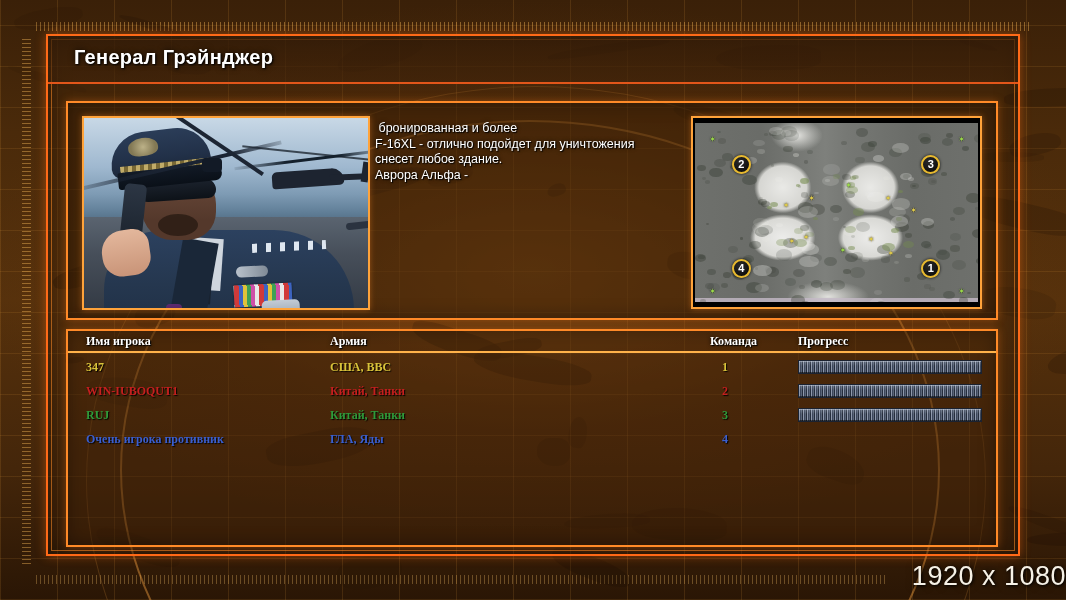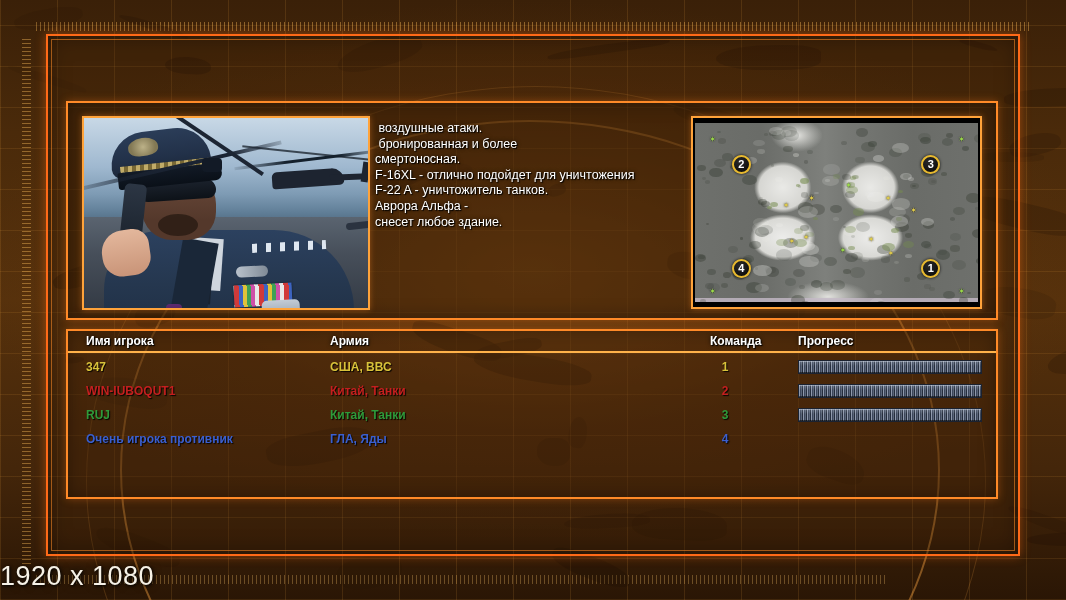--- a/index.html
+++ b/index.html
@@ -345,25 +345,26 @@
   .res-star {
     position: absolute; width: 7px; height: 7px;
     color: #e8d24a; font-size: 8px; line-height: 7px; text-align: center;
     text-shadow: 0 0 2px #000;
   }
   .res-star.g { color: #9fe04a; }
 
   
   #players-panel {
     position: absolute; left: 18px; top: 293px;
-    width: 932px; height: 170px;
+    width: 932px; height: 218px;
     border: 2px solid #ff8a28;
     background: rgba(62,34,9,.30);
     box-shadow: 0 0 8px rgba(255,120,25,.35), inset 0 0 18px rgba(0,0,0,.3);
     overflow: hidden;
+    font-family: Liberation Serif, serif;
   }
   #players-header {
     position: absolute; left: 0; top: 0; right: 0; height: 22px;
     border-bottom: 2px solid #ffb24a;
   }
   .col-name    { position: absolute; left: 18px;  top: 3px; }
   .col-army    { position: absolute; left: 262px; top: 3px; }
   .col-team    { position: absolute; left: 642px; top: 3px; }
   .col-progress{ position: absolute; left: 730px; top: 3px; }
   #players-header span {
@@ -408,21 +409,21 @@
     box-shadow: inset 0 1px 0 rgba(190,200,215,.5), inset 0 -1px 0 rgba(0,0,0,.5);
   }
   .pbar::after {
     content: ""; position: absolute; left: 0; right: 0; top: 0; height: 45%;
     background: linear-gradient(180deg, rgba(220,228,240,.22), rgba(255,255,255,0));
   }
 
   
   #resolution-overlay {
     position: absolute; left: 0; right: 0; bottom: 8px;
-    text-align: left;
+    text-align: right;
     font-size: 27px;
     color: #f6f1e6;
     letter-spacing: .5px;
     text-shadow: 1px 1px 3px #000, 0 0 8px rgba(0,0,0,.7);
     z-index: 50;
   }
 </style>
 </head>
 <body>
 
@@ -480,20 +481,23 @@
       <div style="position: absolute; width: 72.5529px; height: 25.3537px; left: 1046.83px; top: 345.534px; background: rgba(28, 14, 4, 0.43); border-radius: 46.3104% 45.7183% 40% 50%; transform: rotate(-15.5deg);"></div>
       <div style="position: absolute; width: 123.044px; height: 9.13333px; left: 546.902px; top: 43.8486px; background: rgba(28, 14, 4, 0.53); border-radius: 67.8683% 76.4835% 40% 50%; transform: rotate(-8.1deg);"></div>
       <div style="position: absolute; width: 86.2527px; height: 14.3028px; left: 563.937px; top: 514.178px; background: rgba(28, 14, 4, 0.39); border-radius: 67.9023% 55.4361% 40% 50%; transform: rotate(-3deg);"></div>
       <div style="position: absolute; width: 69.2444px; height: 18.7667px; left: 14.4102px; top: 9.04278px; background: rgba(28, 14, 4, 0.23); border-radius: 38.7358% 45.9819% 40% 50%; transform: rotate(-10.5deg);"></div>
     </div>
 
 
   <div id="window">
     <div id="window-inner"></div>
 
+    <div id="title-band">
+      <div id="page-title">Генерал Грэйнджер</div>
+    </div>
 
     <div id="briefing">
 
       <div id="portrait-frame">
         <div id="portrait">
           <div class="p-deck"></div>
           <div class="heli-rotor2"></div>
           <div class="heli-body"></div>
           <div class="heli-tail"></div>
           <div class="heli-fin"></div>
@@ -516,21 +520,21 @@
           <div class="cap-visor"></div>
           <div class="radio"></div>
           <div class="hand"></div>
           <div class="heart-medal"></div>
           <div class="fg-rotor-a"></div>
           <div class="fg-rotor-b"></div>
           <div class="fg-rotor-hub"></div>
         </div>
       </div>
 
-      <div id="briefing-text"><div> воздушные атаки.</div><div> бронированная и более</div><div>смертоносная.</div><div>F-16XL - отлично подойдет для уничтожения</div><div>F-22 A - уничтожитель танков.</div><div>Аврора Альфа -</div><div>снесет любое здание.</div></div>
+      <div id="briefing-text"><div> бронированная и более</div><div>F-16XL - отлично подойдет для уничтожения</div><div>снесет любое здание.</div><div>Аврора Альфа -</div></div>
 
       <div id="minimap-frame">
         <div id="minimap">
           <div class="mm-bottom-strip"></div>
         <div class="mm-mottle" style="width: 13.5367px; height: 9.47568px; left: 45.5372%; top: 74.7114%; opacity: 0.555348;"></div>
             <div class="mm-mottle" style="width: 3.80217px; height: 2.66152px; left: 3.73904%; top: 55.7781%; opacity: 0.575555;"></div>
             <div class="mm-mottle" style="width: 5.31267px; height: 3.71887px; left: 87.0713%; top: 27.6311%; opacity: 0.610778;"></div>
             <div class="mm-mottle" style="width: 9.15239px; height: 6.40667px; left: 76.0879%; top: 33.3182%; opacity: 0.389469;"></div>
             <div class="mm-mottle" style="width: 13.3141px; height: 9.31987px; left: 78.7027%; top: 5.3414%; opacity: 0.3135;"></div>
             <div class="mm-mottle" style="width: 15.7638px; height: 11.0346px; left: 30.5094%; top: 1.89941%; opacity: 0.31283;"></div>

